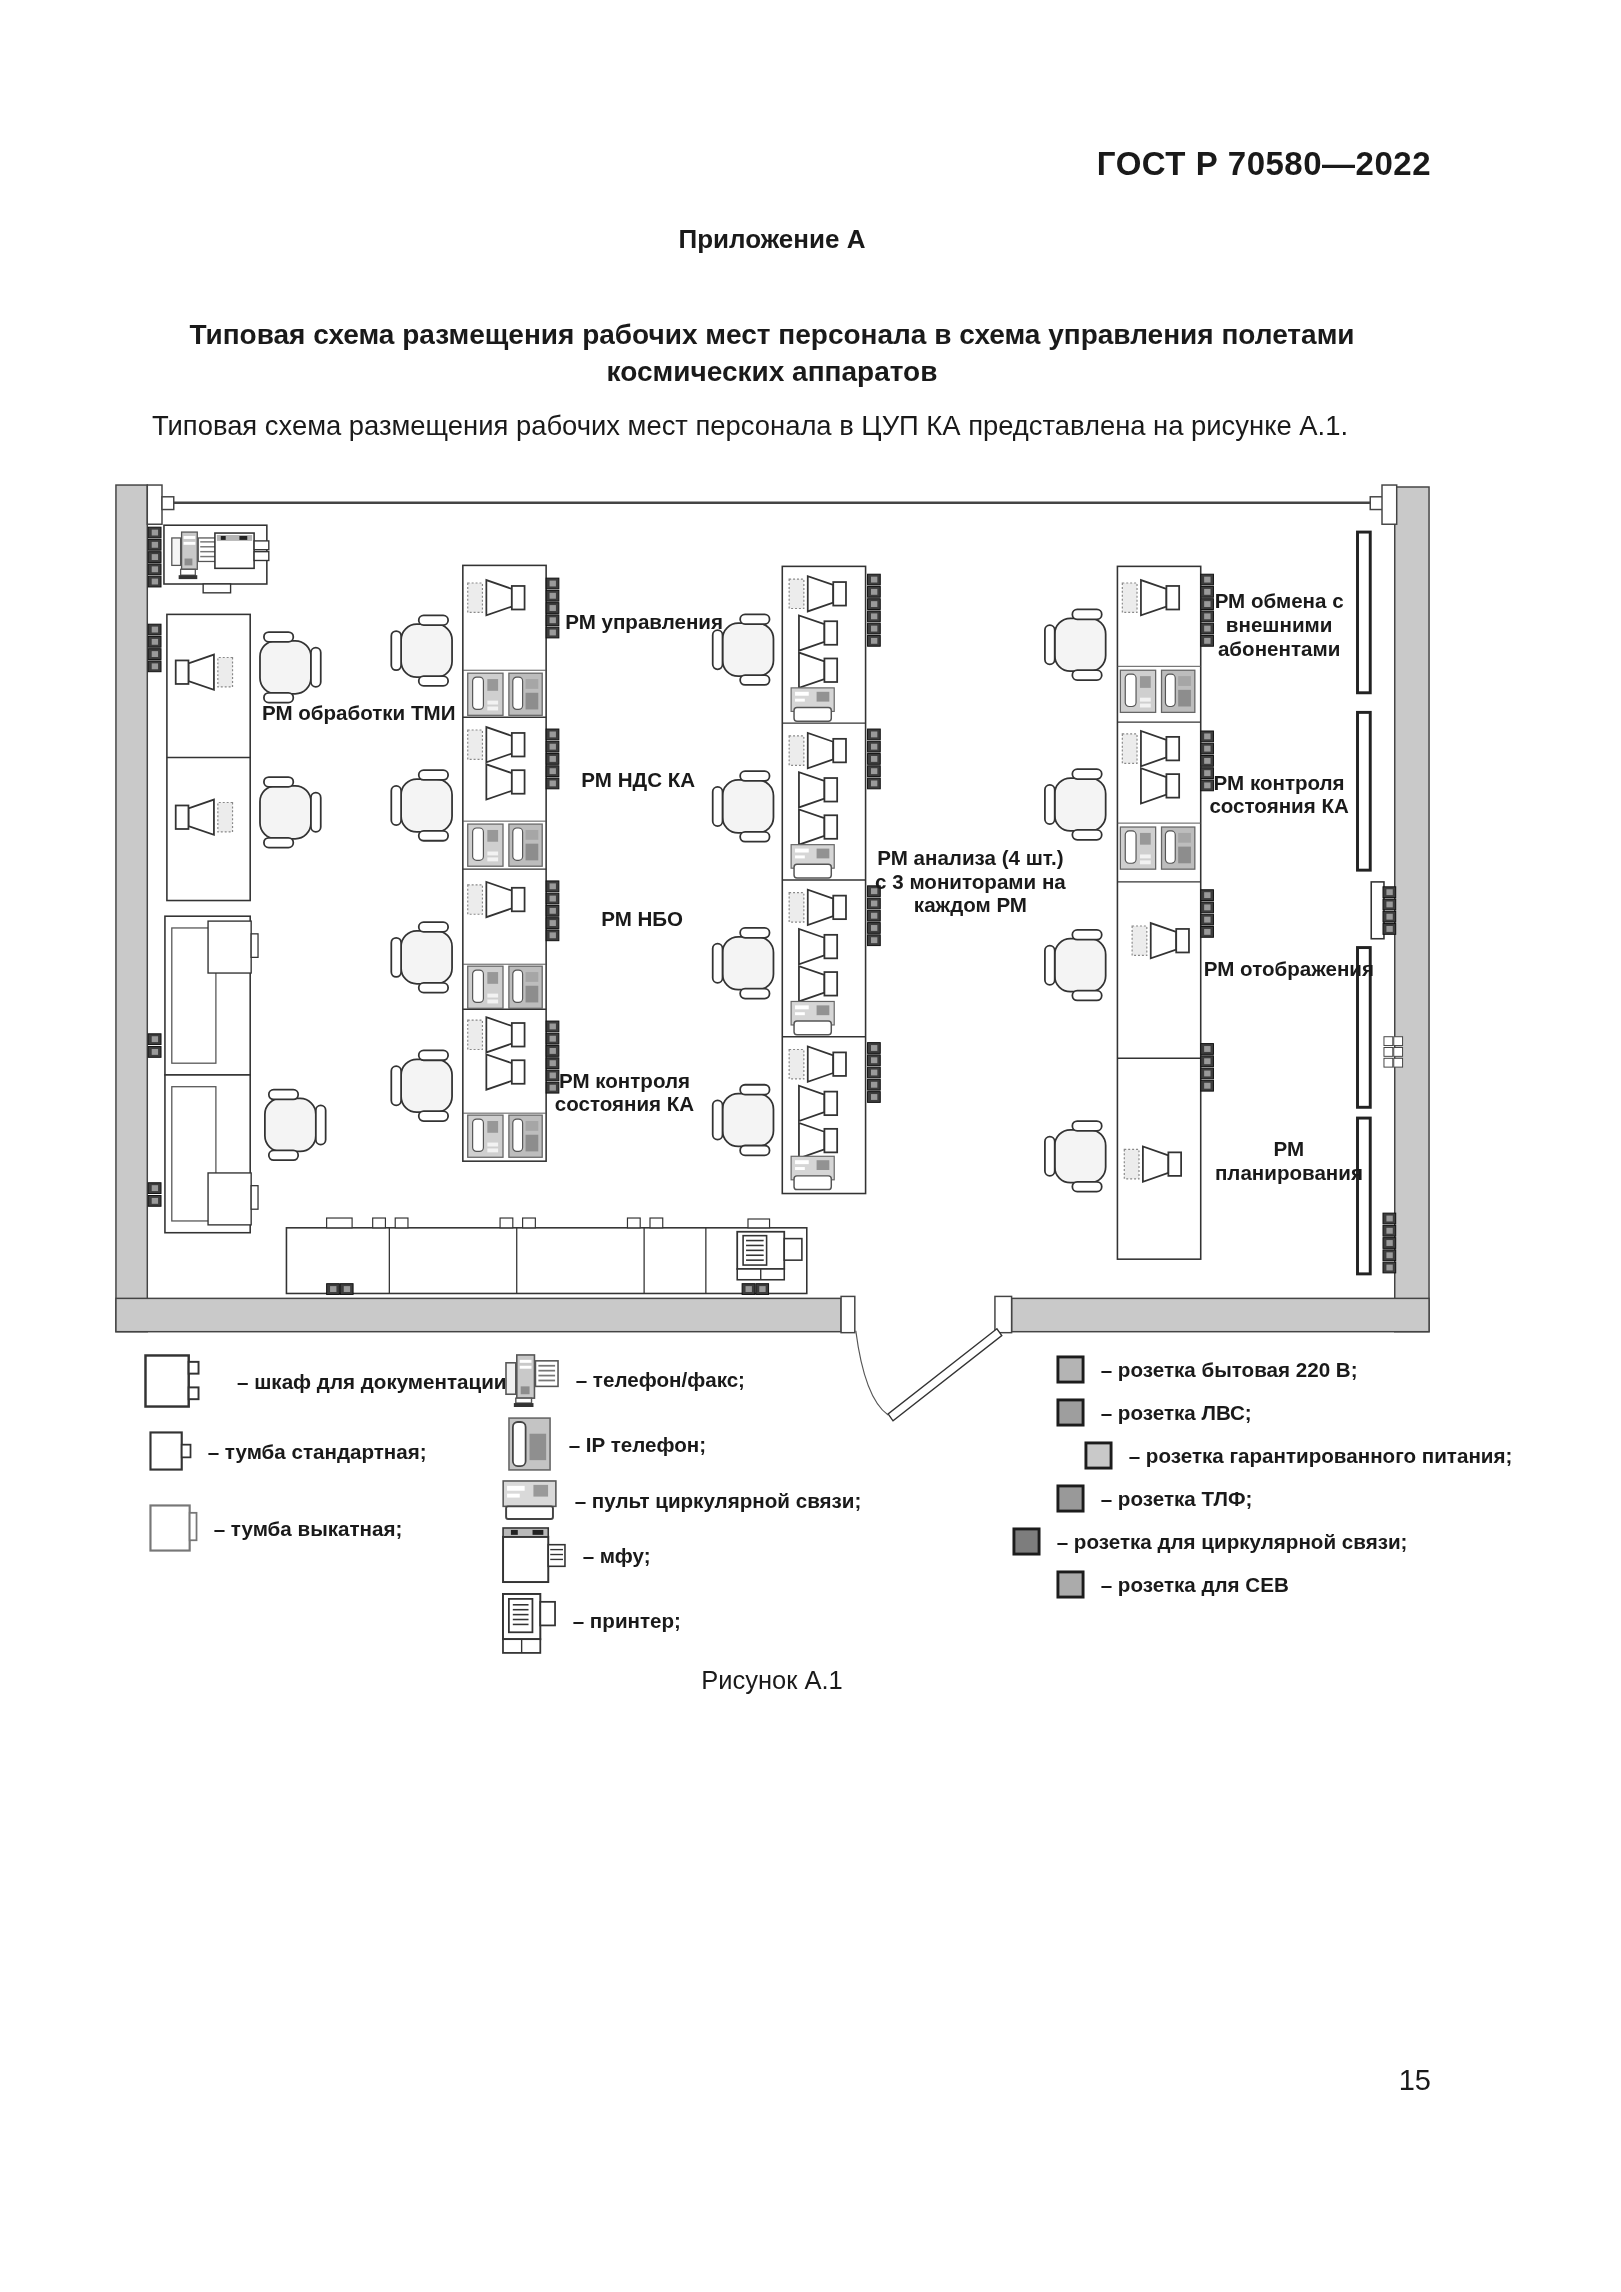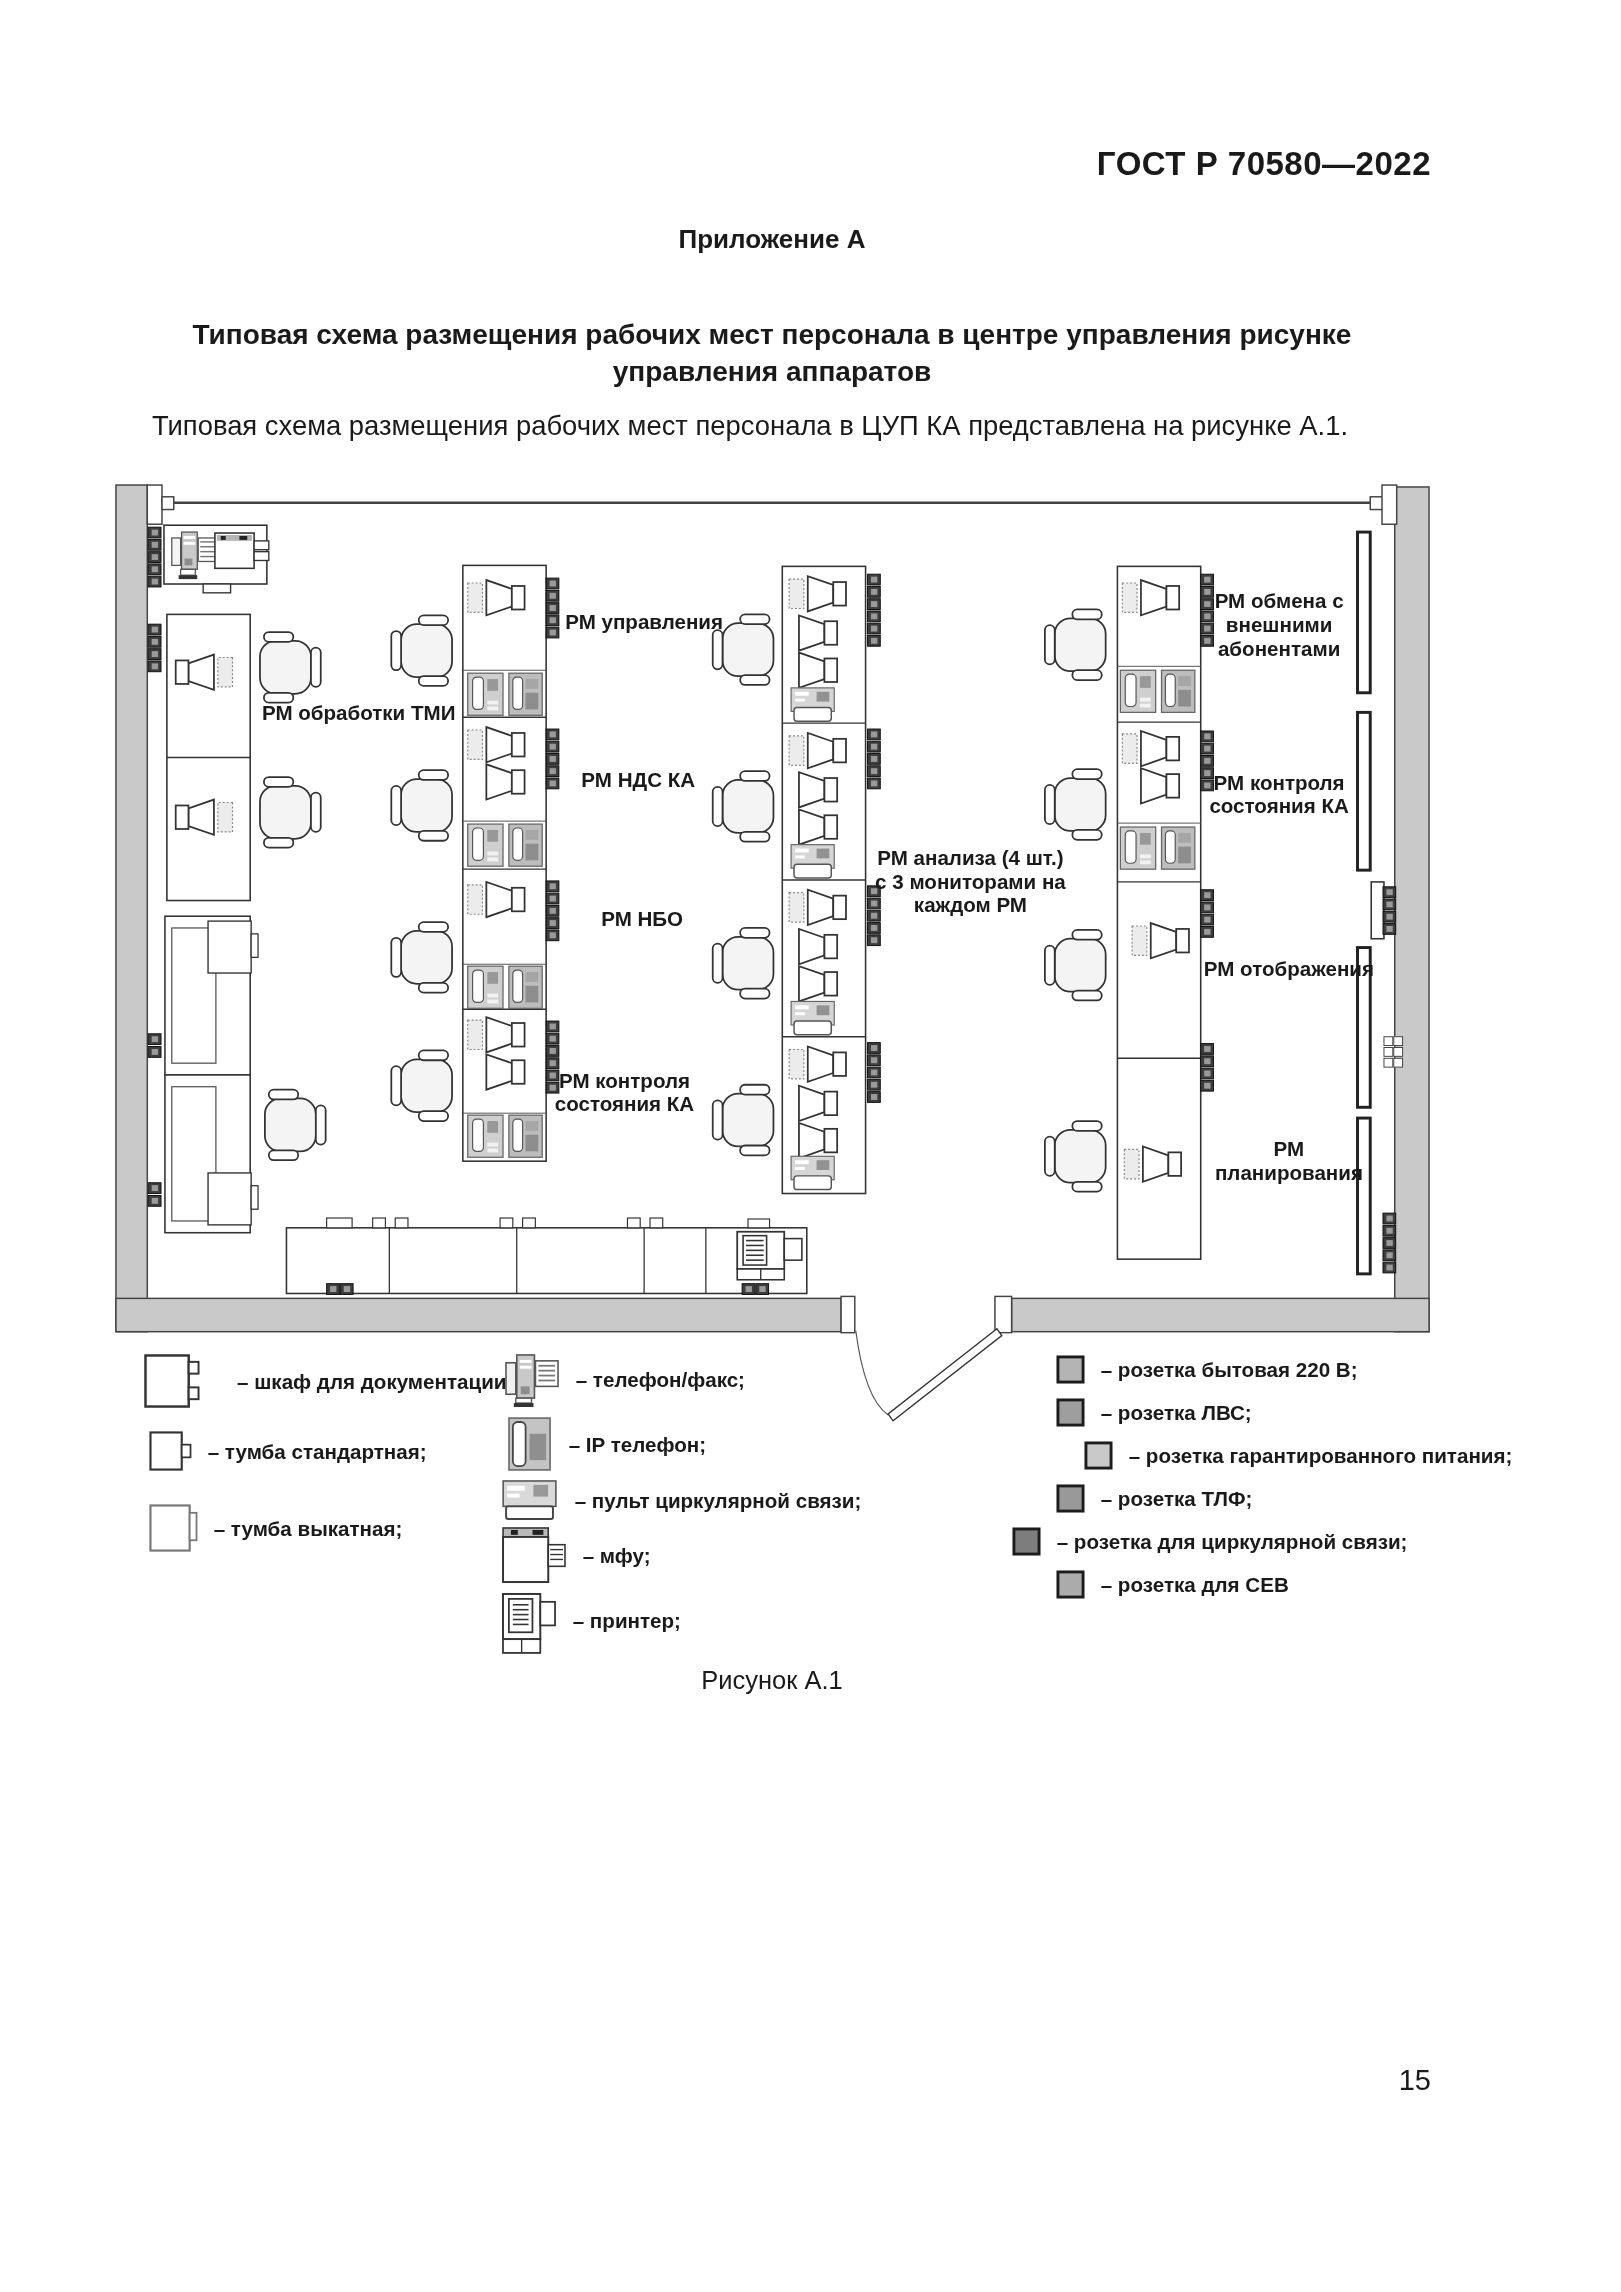--- a/index.html
+++ b/index.html
@@ -19,22 +19,22 @@
 </head>
 <body>
 
 <div class="abs hdr">ГОСТ Р 70580—2022</div>
 
 <div class="abs annex">
   <div>Приложение А</div>
 </div>
 
 <div class="abs doctitle">
-  <div>Типовая схема размещения рабочих мест персонала в центре управления рисунке</div>
-  <div>управления аппаратов</div>
+  <div>Типовая схема размещения рабочих мест персонала в схема управления полетами</div>
+  <div>космических аппаратов</div>
 </div>
 
 <div class="abs intro">Типовая схема размещения рабочих мест персонала в ЦУП КА представлена на рисунке А.1.</div>
 
 <svg class="abs" style="left:113px;top:470px;" width="1318" height="961" viewBox="0 0 1345 980">
   <defs>
     <g id="sk">
         <rect width="13" height="11" fill="#3d3d3d" stroke="#111" stroke-width="1"></rect>
         <rect x="3.5" y="2.5" width="6.5" height="6" fill="#9a9a9a"></rect>
       </g>

